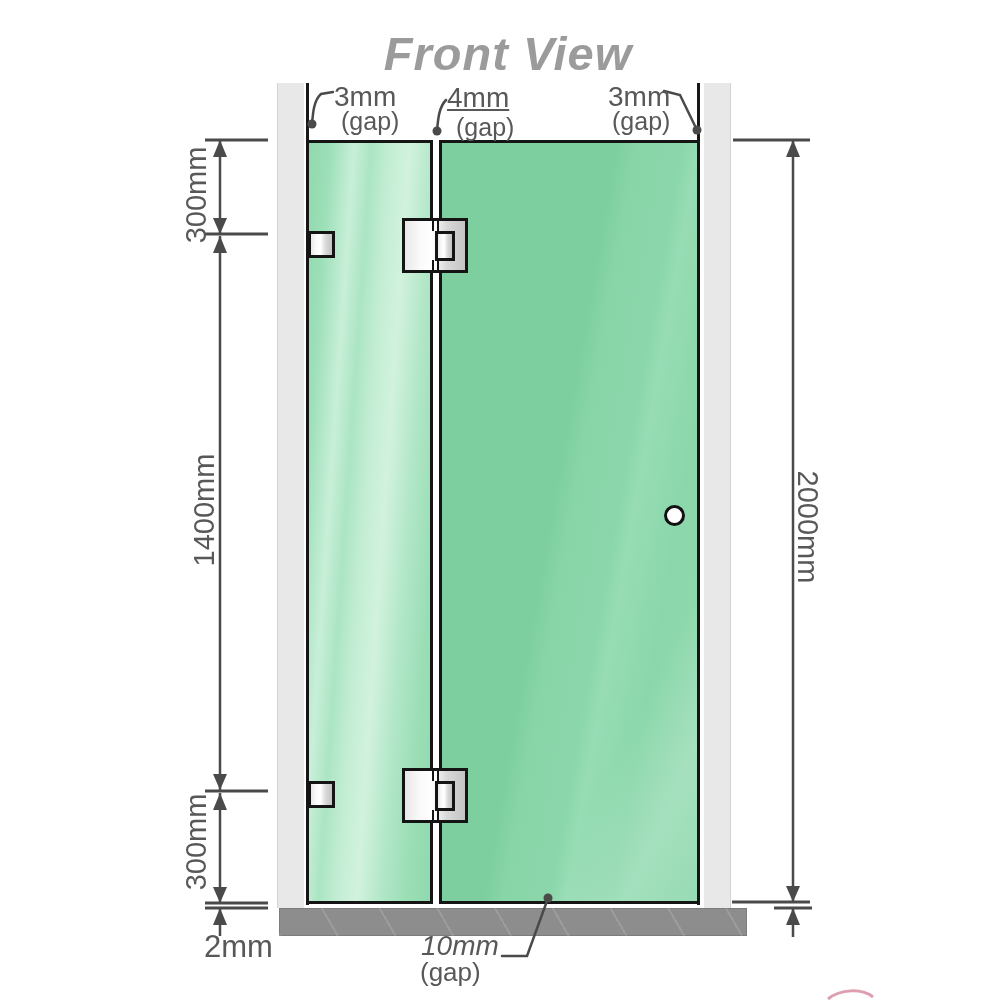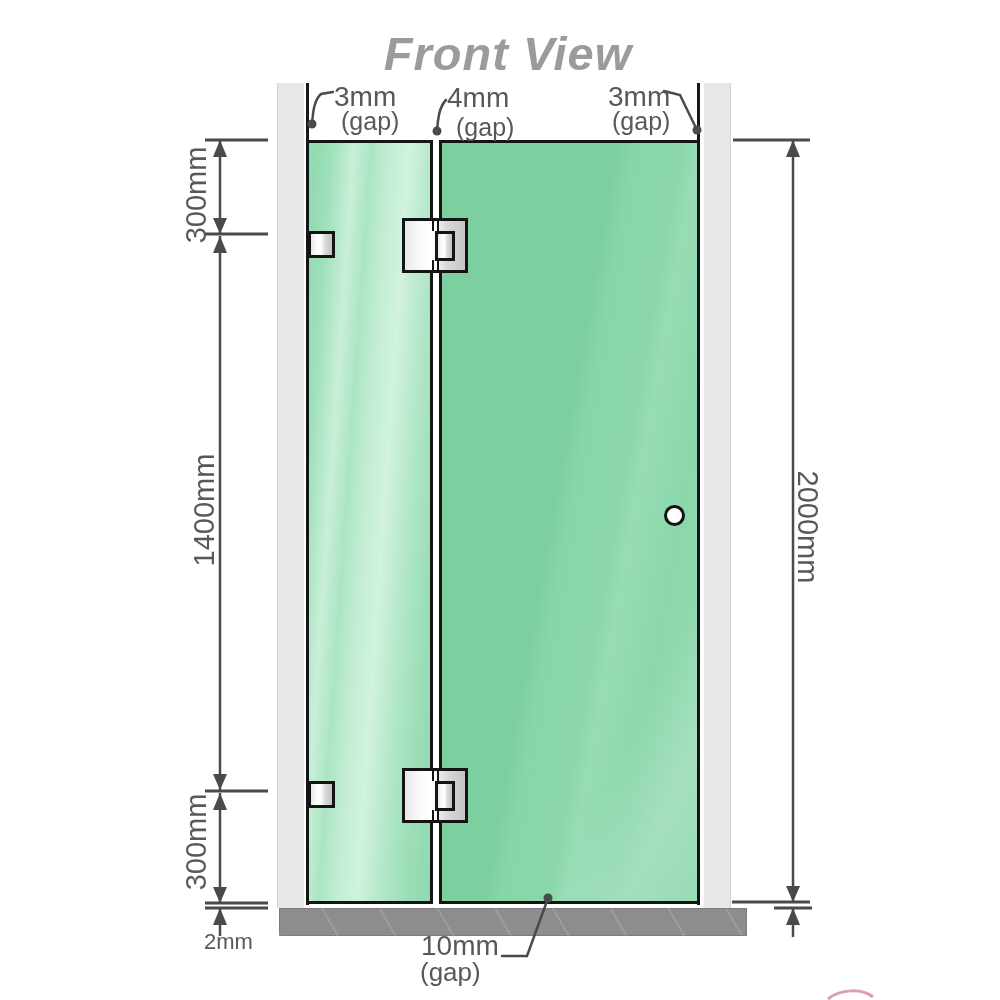--- a/index.html
+++ b/index.html
@@ -169,29 +169,29 @@
       <circle cx="697" cy="130" r="4.5"></circle>
       <circle cx="548" cy="898" r="4.5"></circle>
     </g>
 
     <path d="M828,999 C840,989 862,988 873,997" stroke="#b42a50" stroke-width="3" fill="none" opacity="0.45"></path>
   </svg>
 
   <div class="abs dim fs30" style="left:334px;top:81px;">3mm</div>
   <div class="abs dim fs25" style="left:341px;top:107px;">(gap)</div>
 
-  <div class="abs dim fs30" style="left:447px;top:82px;">4mm</div>
+  <div class="abs dim fs30" style="left:447px;top:82px;text-decoration:underline;">4mm</div>
   <div class="abs dim fs25" style="left:456px;top:113px;">(gap)</div>
 
   <div class="abs dim fs30" style="left:608px;top:81px;">3mm</div>
   <div class="abs dim fs25" style="left:612px;top:107px;">(gap)</div>
 
   <div class="abs dim rot" style="left:196px;top:195px;">300mm</div>
   <div class="abs dim rot" style="left:204px;top:510px;">1400mm</div>
   <div class="abs dim rot" style="left:196px;top:842px;">300mm</div>
 
   <div class="abs dim rot-cw" style="left:807px;top:527px;">2000mm</div>
 
-  <div class="abs dim" style="left:204px;top:929px;font-size:22px;">2mm</div>
-  <div class="abs dim fs30" style="left:421px;top:930px;">10mm</div>
+  <div class="abs dim" style="left:204px;top:929px;font-size:31px;">2mm</div>
+  <div class="abs dim fs30" style="left:421px;top:930px;font-style:italic;">10mm</div>
   <div class="abs dim" style="left:420px;top:957px;font-size:26px;">(gap)</div>
 
 </div>
 
 </body></html>

